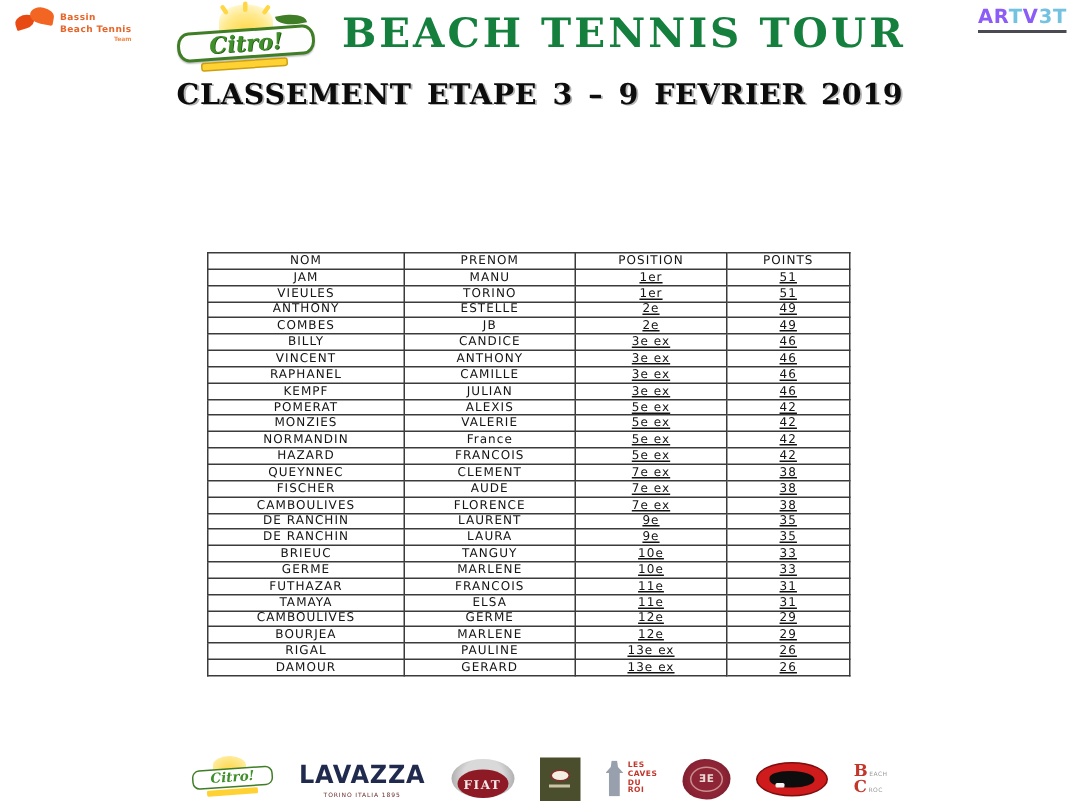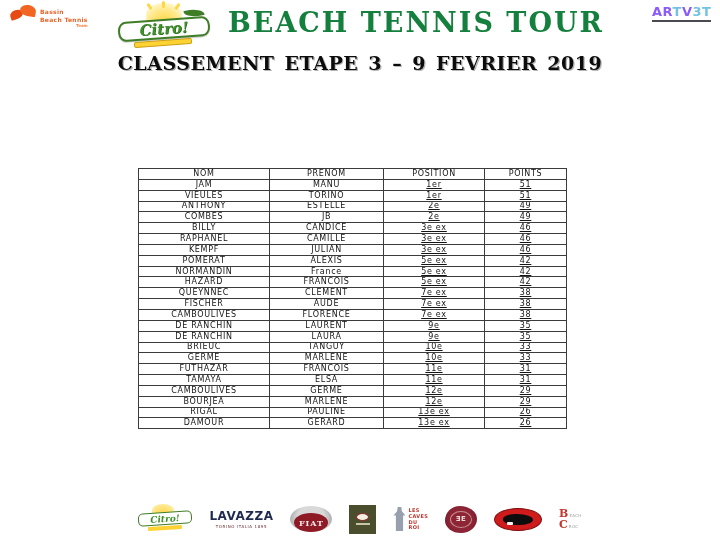--- a/index.html
+++ b/index.html
@@ -42,21 +42,21 @@
   
   .sponsors { position:absolute; left:0; top:500px; width:100%; height:38px; display:flex; justify-content:center; align-items:center; gap:17px; }
   .sp { display:flex; flex-direction:column; align-items:center; justify-content:center; }
 
   .sp-citro { position:relative; width:54px; height:30px; }
   .sp-citro .sun { position:absolute; left:14px; top:0; width:22px; height:12px; background:radial-gradient(circle at 50% 100%, #ffd234, #fff3bb); border-radius:50% 50% 0 0; }
   .sp-citro .band { position:absolute; left:0; top:8px; width:54px; height:13px; background:#fff; border:1px solid #3f7d26; border-radius:5px; transform:rotate(-4deg); display:flex; align-items:center; justify-content:center; }
   .sp-citro .word { color:#3f8f2a; font-family:"DejaVu Serif", serif; font-style:italic; font-weight:bold; font-size:9px; }
   .sp-citro .strip { position:absolute; left:10px; top:22px; width:34px; height:4px; background:#ffd234; transform:rotate(-4deg); border-radius:1px; }
 
-  .sp-lavazza .name { font-size:12px; font-weight:900; color:#1f2a4e; letter-spacing:0.5px; font-family:"DejaVu Sans", sans-serif; transform:scaleY(1.05); }
+  .sp-lavazza .name { font-size:16px; font-weight:900; color:#1f2a4e; letter-spacing:0.5px; font-family:"DejaVu Sans", sans-serif; transform:scaleY(1.05); }
   .sp-lavazza .sub { font-size:4px; color:#6b2a2a; letter-spacing:0.6px; margin-top:1px; }
 
   .sp-fiat { width:42px; height:26px; background:radial-gradient(circle, #d9d9d9 55%, #9a9a9a 100%); border-radius:50%; display:flex; align-items:center; justify-content:flex-end; }
   .sp-fiat .inner { width:34px; height:19px; background:#8e1a26; border-radius:50%; display:flex; align-items:center; justify-content:center; color:#f3e9e9; font-family:"DejaVu Serif", serif; font-size:8px; font-weight:bold; letter-spacing:1px; }
 
   .sp-olive { width:27px; height:29px; background:#4a4e2c; display:flex; flex-direction:column; align-items:center; justify-content:center; gap:2px; }
   .sp-olive .oval { width:13px; height:8px; background:#f2efe2; border-radius:50%; border:1px solid #8a2b2b; }
   .sp-olive .line { width:14px; height:1.5px; background:#c9c4a8; }
 
   .sp-caves { flex-direction:row; gap:3px; align-items:flex-end; }
@@ -149,34 +149,46 @@
             <td class="u">2e</td>
             <td class="u">49</td>
           </tr>
           <tr>
             <td>BILLY</td>
             <td>CANDICE</td>
             <td class="u">3e ex</td>
             <td class="u">46</td>
           </tr>
           <tr>
+            <td>VINCENT</td>
+            <td>ANTHONY</td>
+            <td class="u">3e ex</td>
+            <td class="u">46</td>
+          </tr>
+          <tr>
             <td>RAPHANEL</td>
             <td>CAMILLE</td>
             <td class="u">3e ex</td>
             <td class="u">46</td>
           </tr>
           <tr>
             <td>KEMPF</td>
             <td>JULIAN</td>
             <td class="u">3e ex</td>
             <td class="u">46</td>
           </tr>
           <tr>
             <td>POMERAT</td>
             <td>ALEXIS</td>
+            <td class="u">5e ex</td>
+            <td class="u">42</td>
+          </tr>
+          <tr>
+            <td>MONZIES</td>
+            <td>VALERIE</td>
             <td class="u">5e ex</td>
             <td class="u">42</td>
           </tr>
           <tr>
             <td>NORMANDIN</td>
             <td>France</td>
             <td class="u">5e ex</td>
             <td class="u">42</td>
           </tr>
           <tr>

